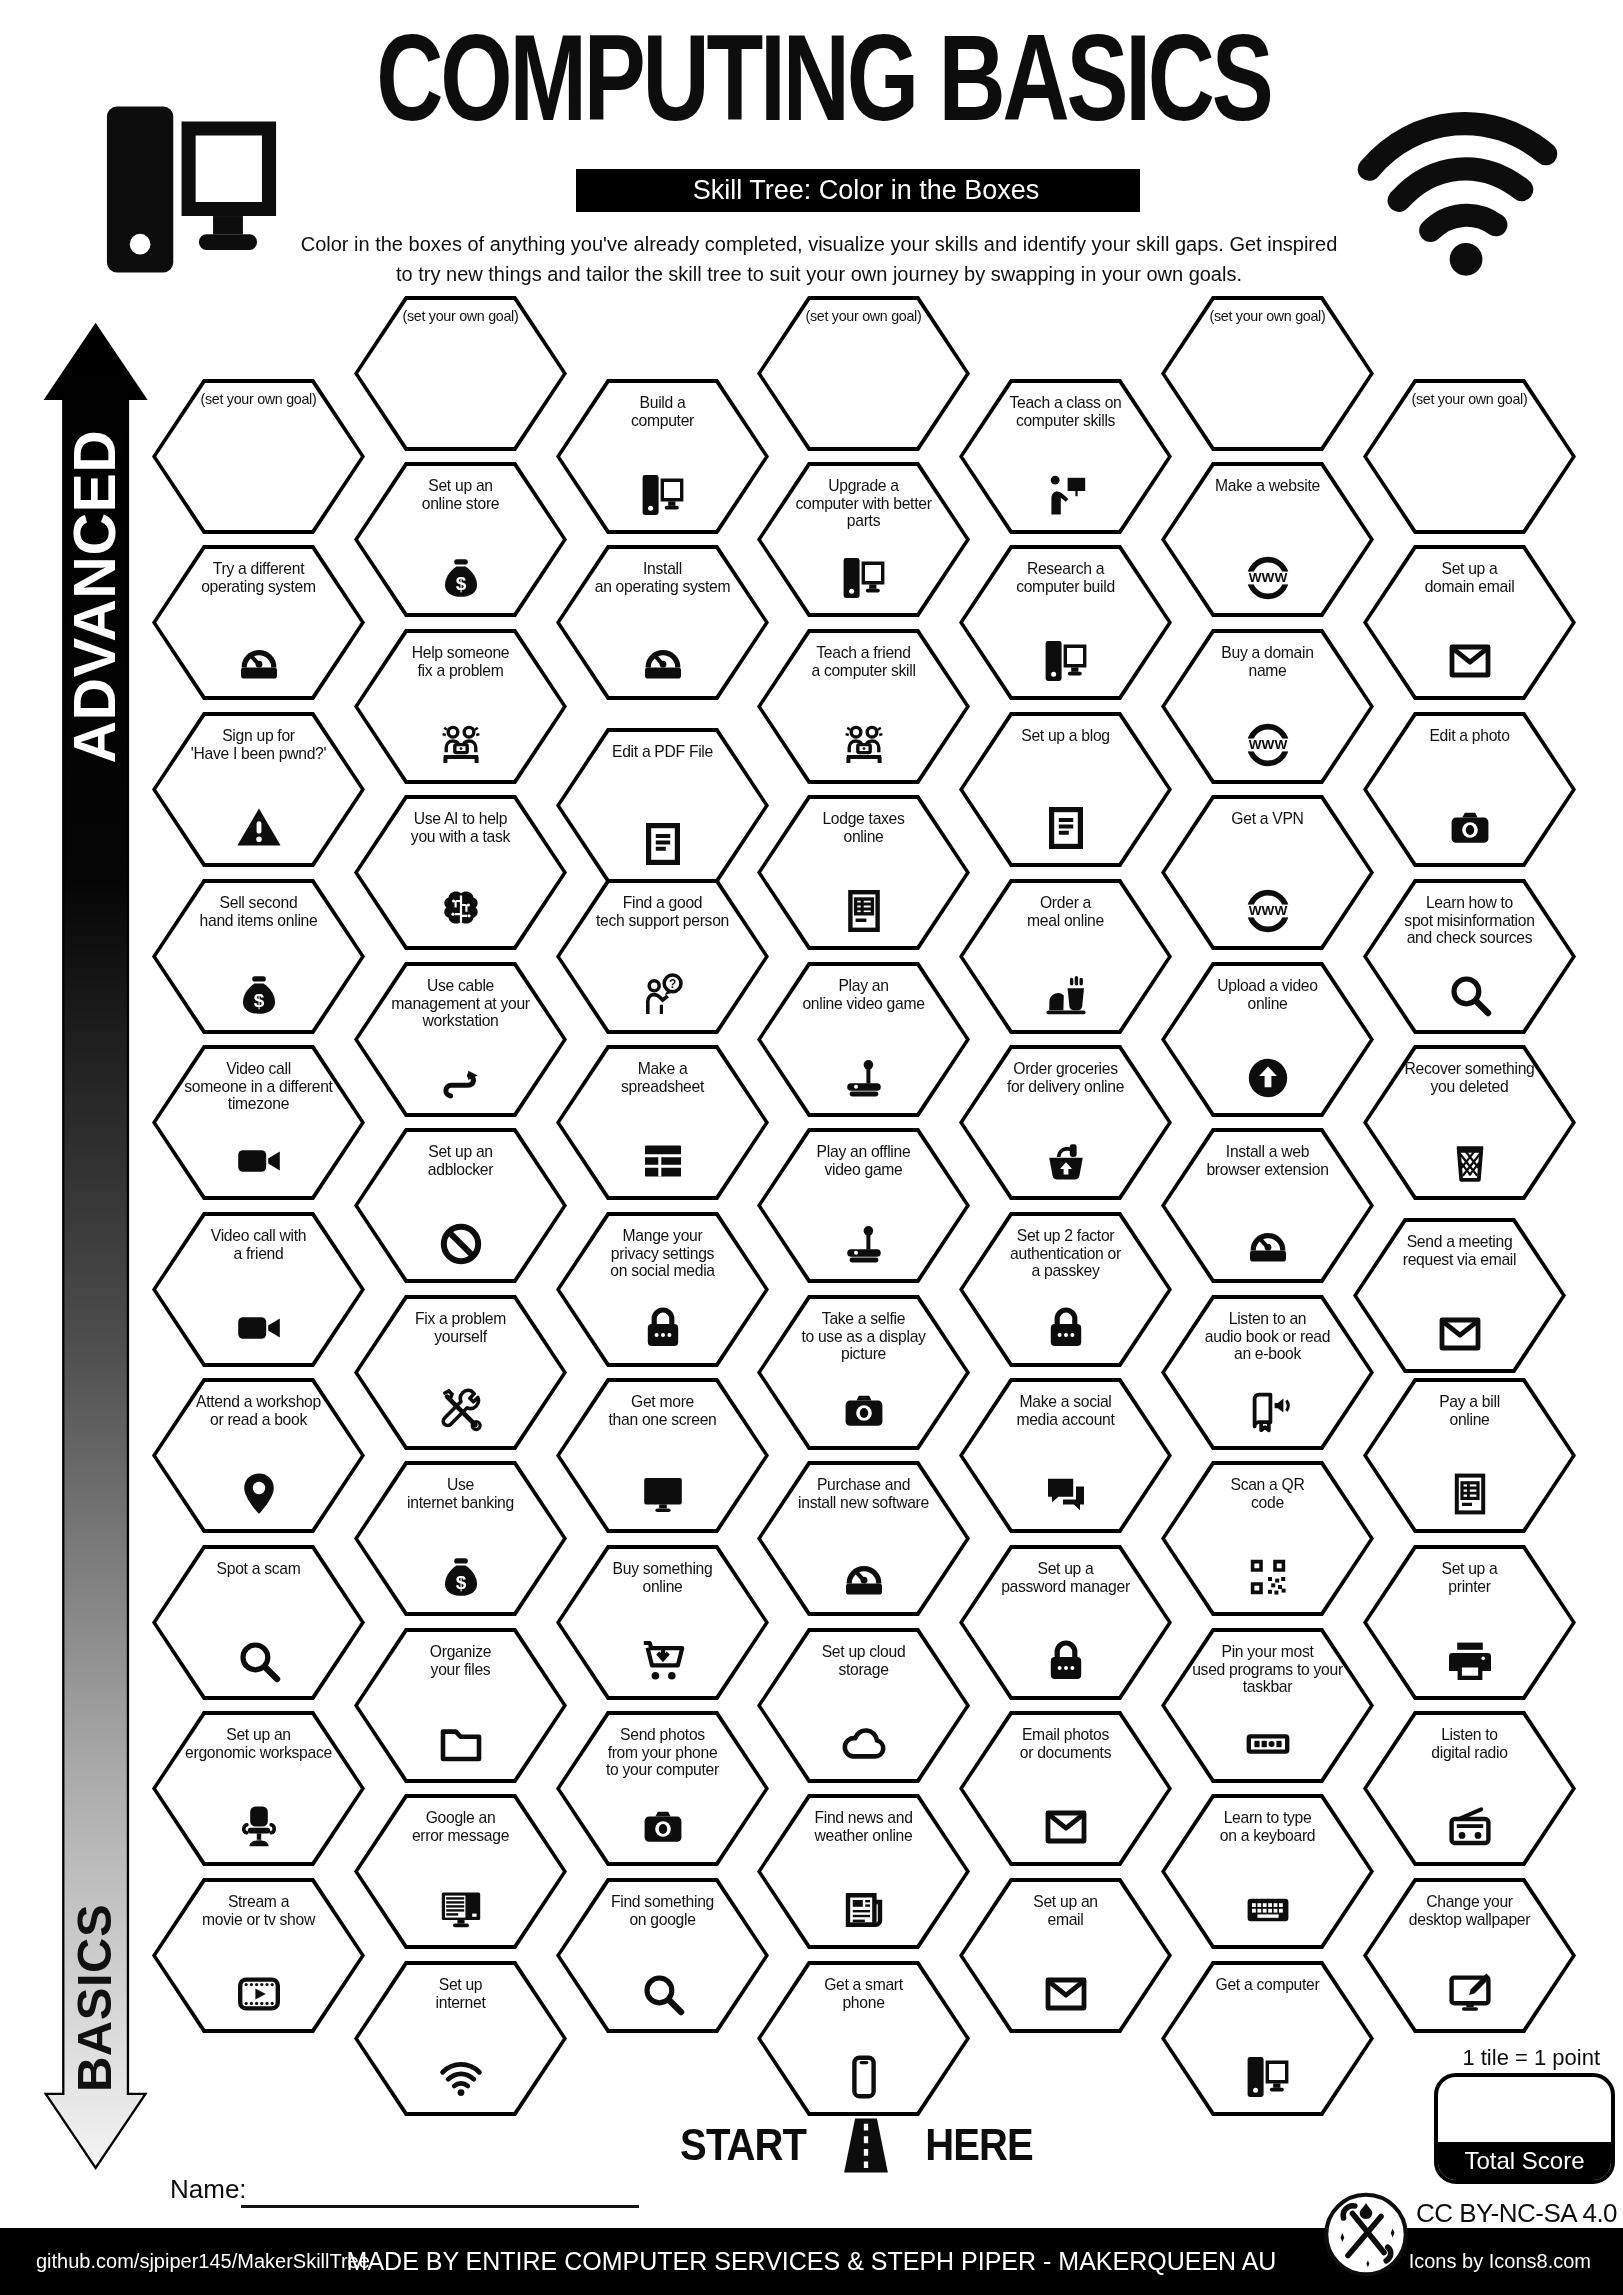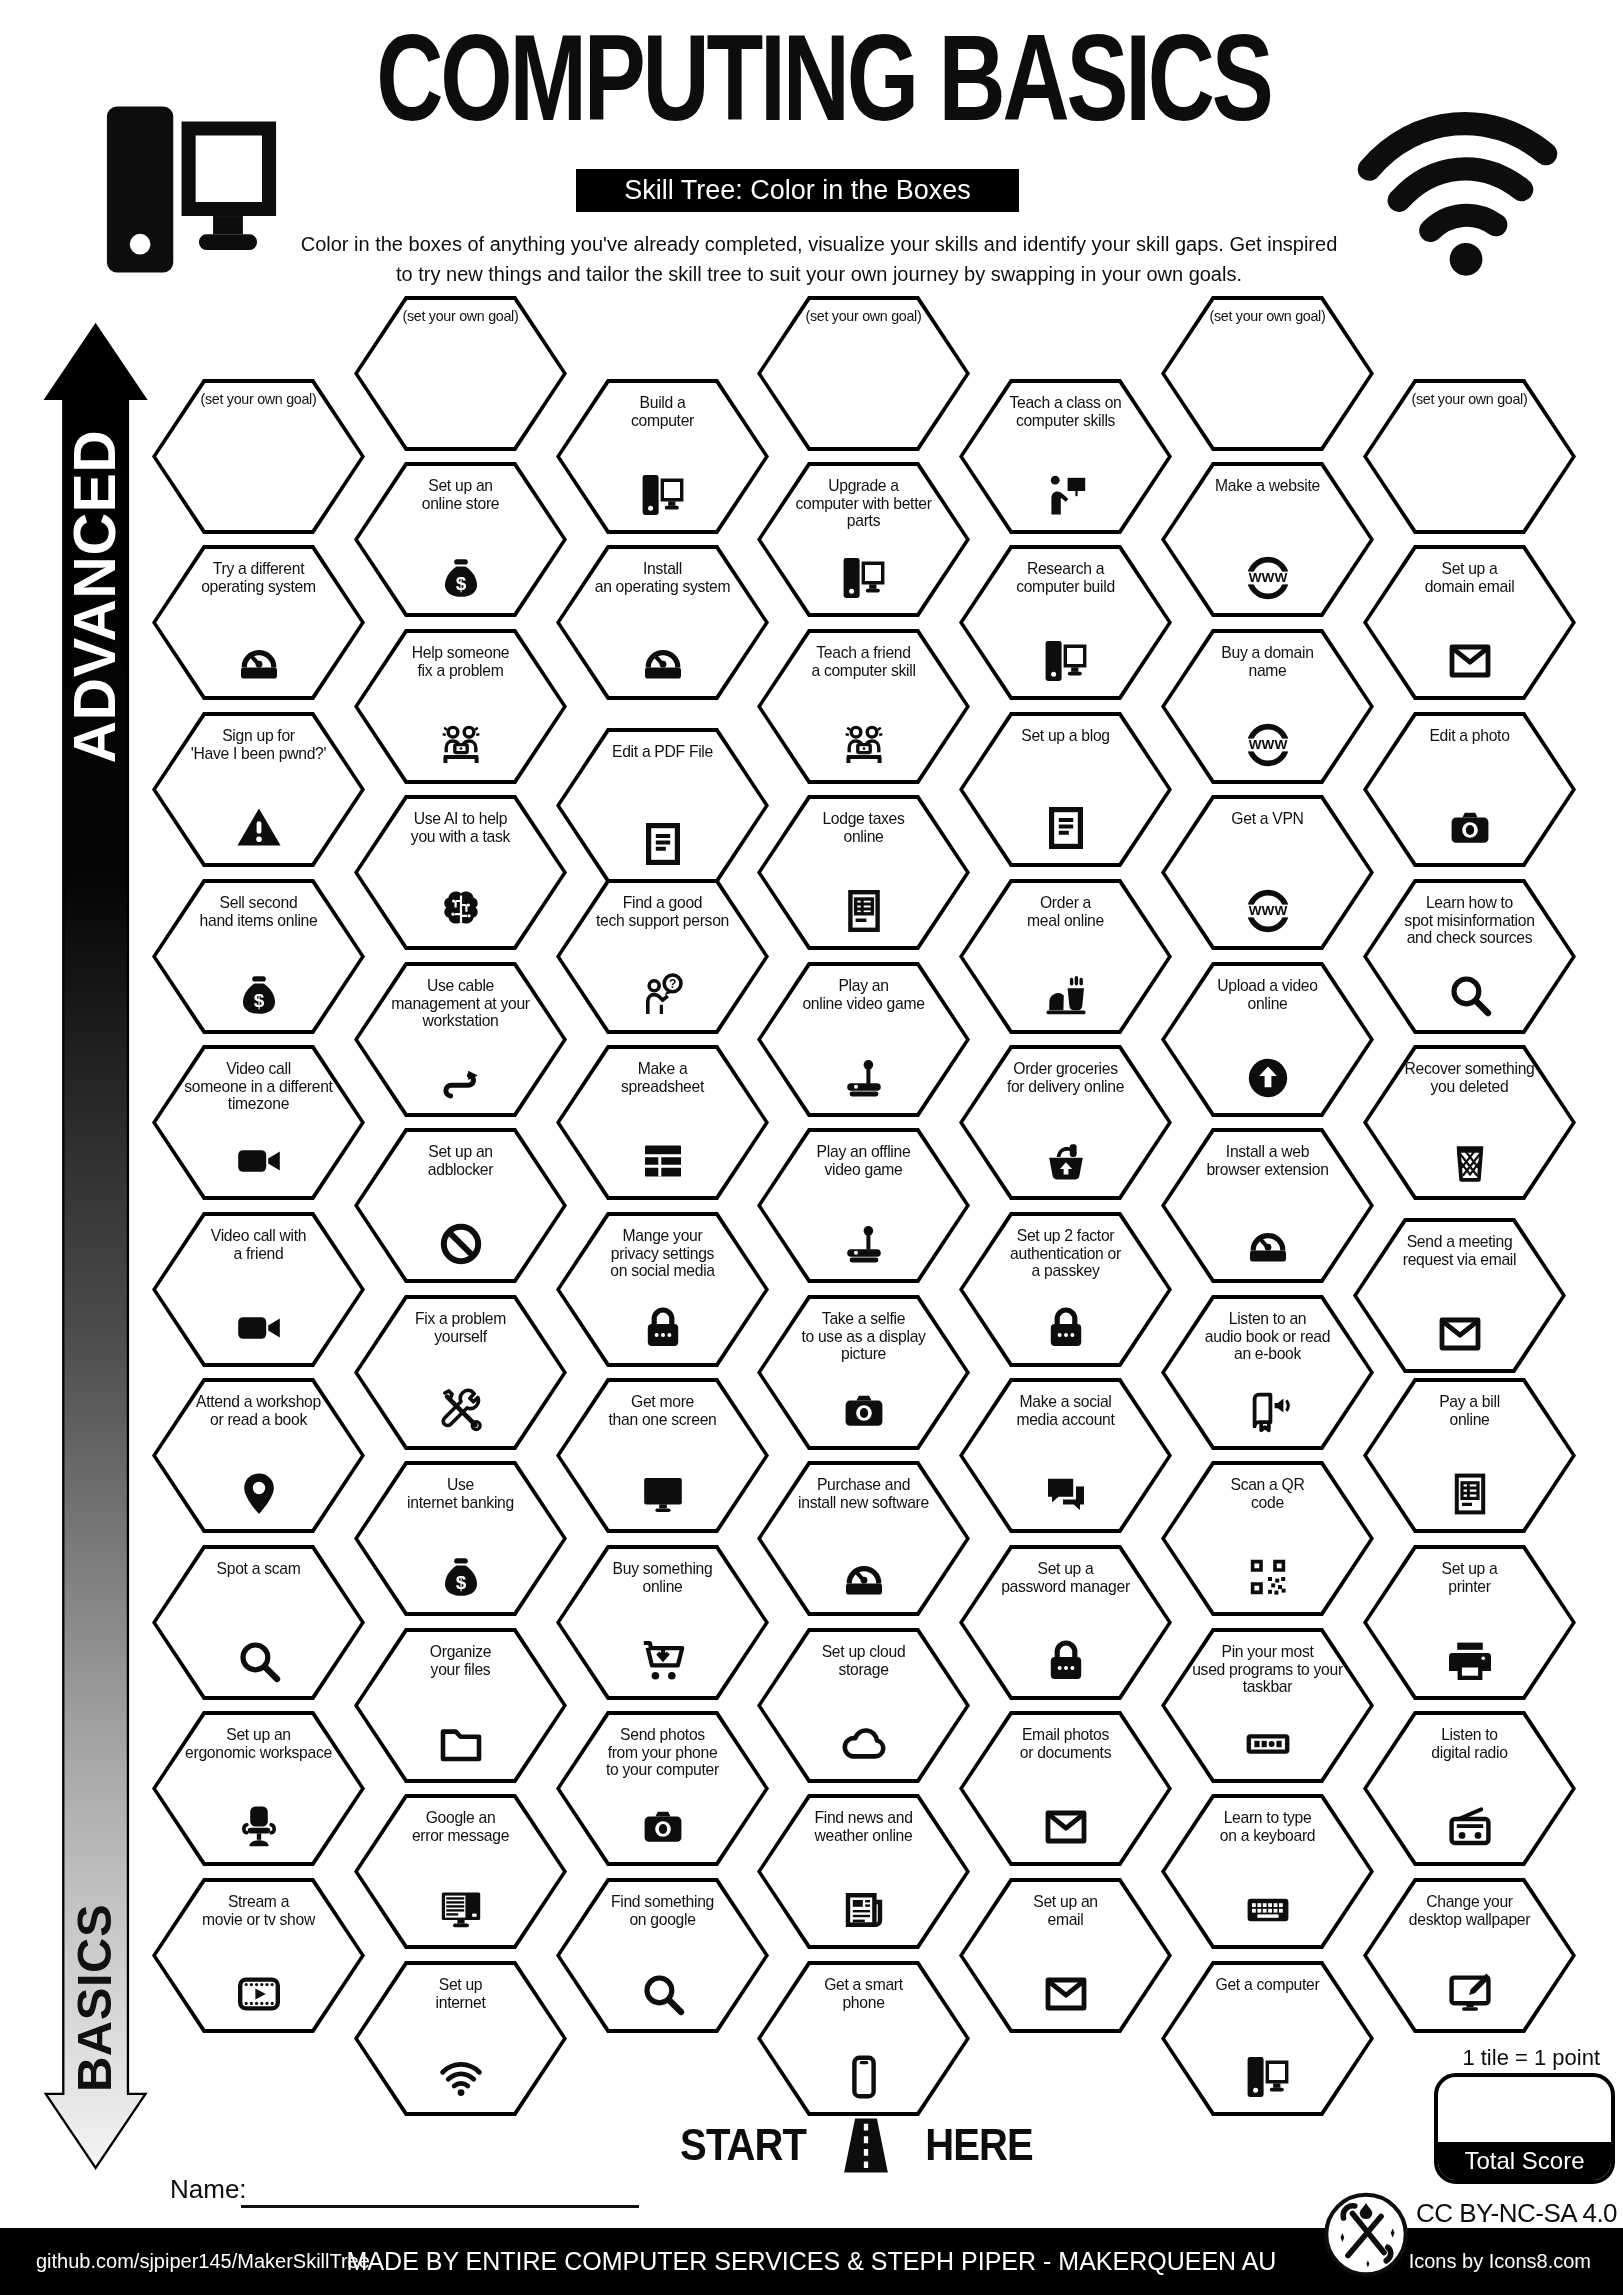--- a/index.html
+++ b/index.html
@@ -7,21 +7,21 @@
     width:1623px;height:2295px;position:relative;background:#fff;overflow:hidden;
     font-family:"Liberation Sans",sans-serif;color:#0d0d0d;
   }
   
   .page-title{
     position:absolute;left:296px;top:8.3px;width:1055px;text-align:center;
     font-size:93px;font-weight:900;letter-spacing:-3.2px;white-space:nowrap;
     transform:scaleY(1.32);transform-origin:top center;
   }
   .subtitle-box{
-    position:absolute;left:576px;top:169px;width:443px;height:43px;background:#000;
+    position:absolute;left:576px;top:169px;width:548px;height:43px;background:#000;padding-left:16px;
   }
   .subtitle-box span{
     display:block;text-align:center;color:#fff;font-size:27px;line-height:43px;font-weight:400;
   }
   .description{
     position:absolute;left:259px;top:229px;width:1120px;text-align:center;
     font-size:20px;line-height:1.52;white-space:pre-line;
   }
   .decor-computer{position:absolute;left:76px;top:90px;width:231px;height:199px;}
   .decor-wifi{position:absolute;left:1339px;top:69px;width:241px;height:231px;transform:rotate(-5deg);}

